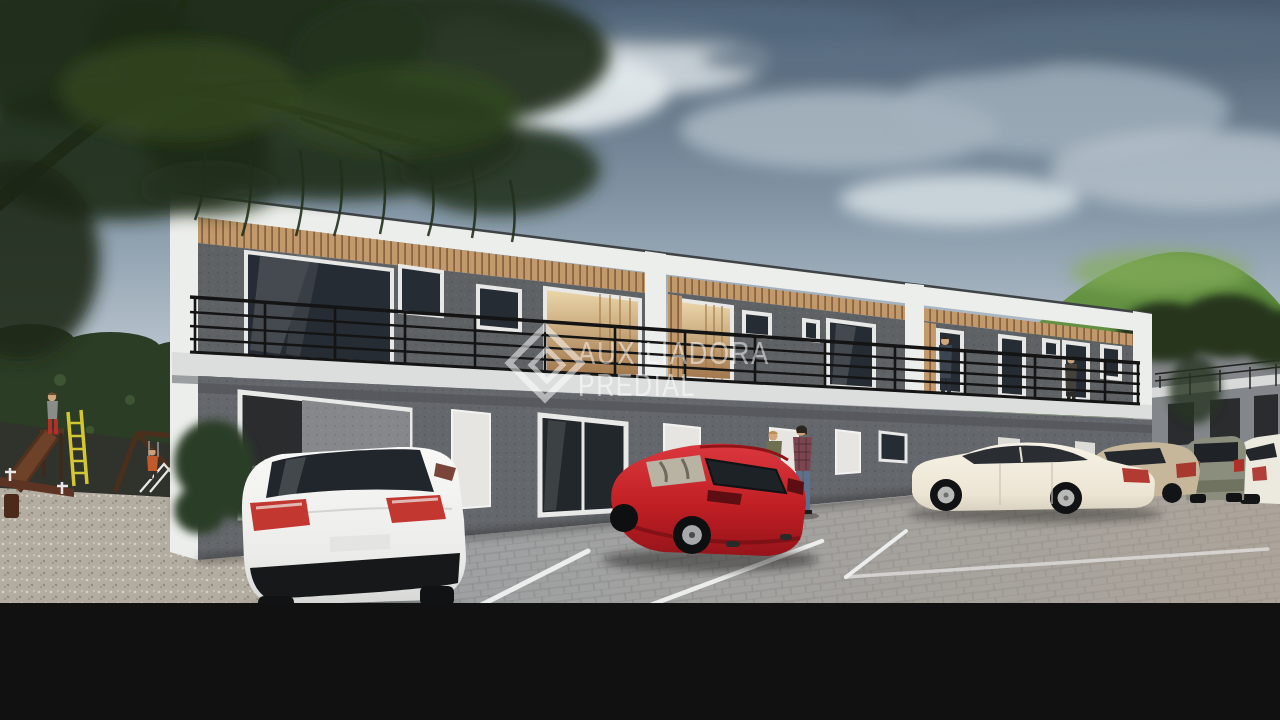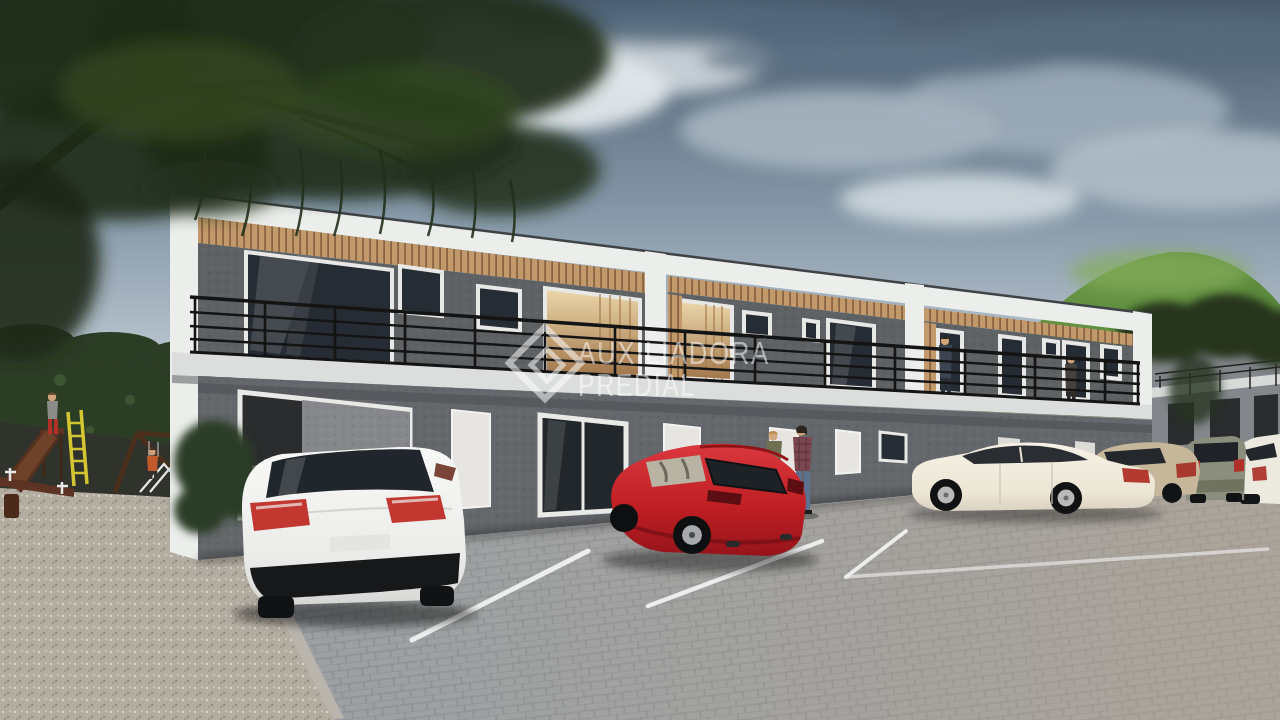--- a/index.html
+++ b/index.html
@@ -1,16 +1,16 @@
 <!DOCTYPE html>
 <html><head>
 <meta charset="utf-8">
 <style>
   html,body{margin:0;padding:0;background:#111;}
-  .stage{position:relative;width:1280px;height:720px;overflow:hidden;background:#e5e5e5;
+  .stage{position:relative;width:1280px;height:603px;overflow:hidden;background:#e5e5e5;
          font-family:"Liberation Sans", sans-serif;}
   svg{display:block}
   .wm-text{fill:#ffffff;font-family:"Liberation Sans",sans-serif;font-weight:400;}
 </style>
 </head>
 <body>
 
 <div class="stage">
 <svg width="1280" height="720" viewBox="0 0 1280 720">
 <defs>

